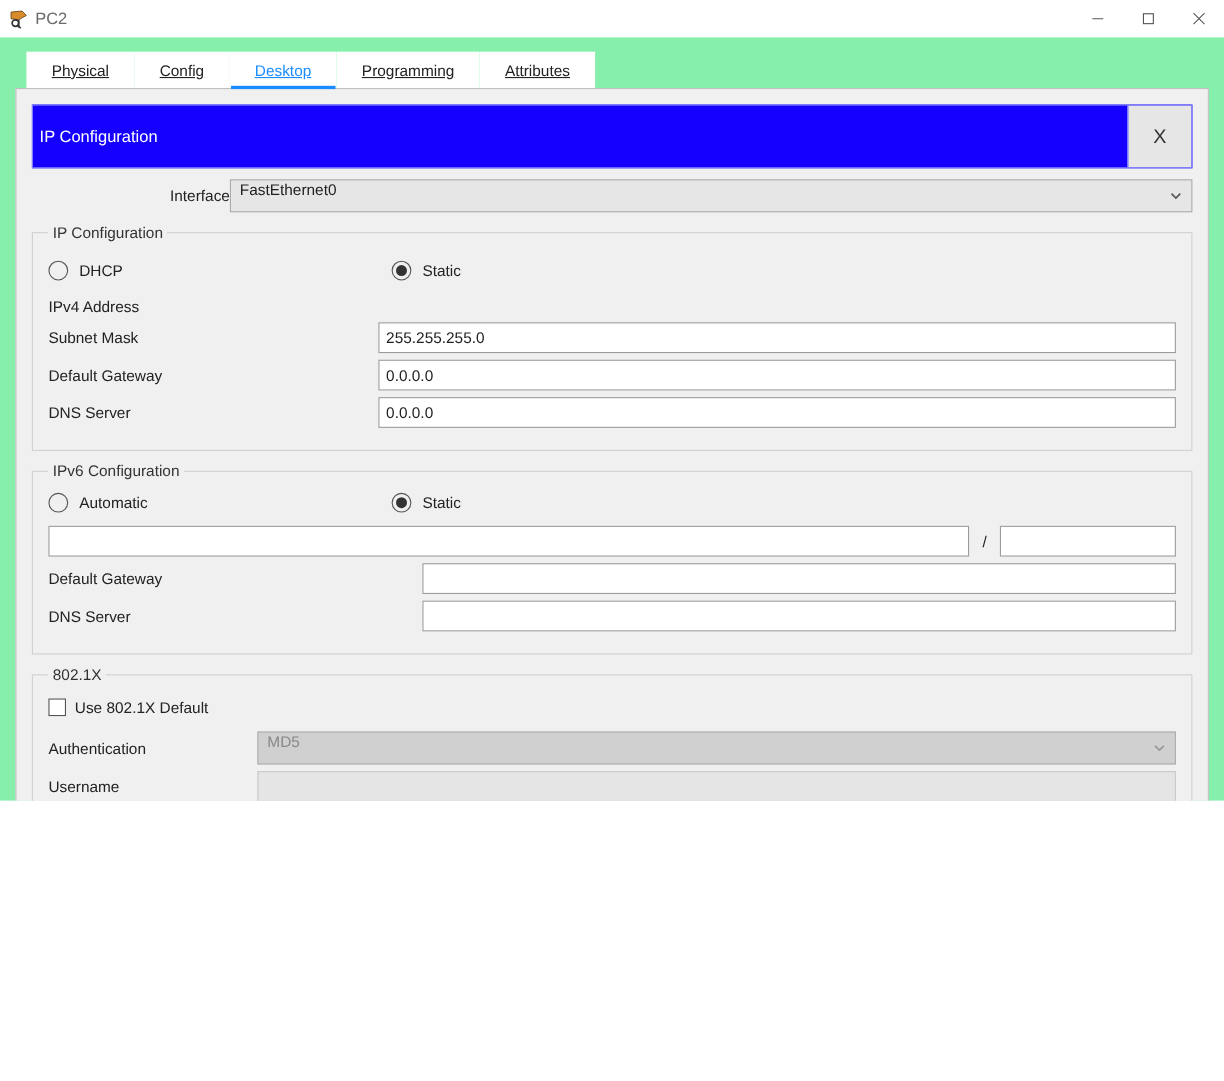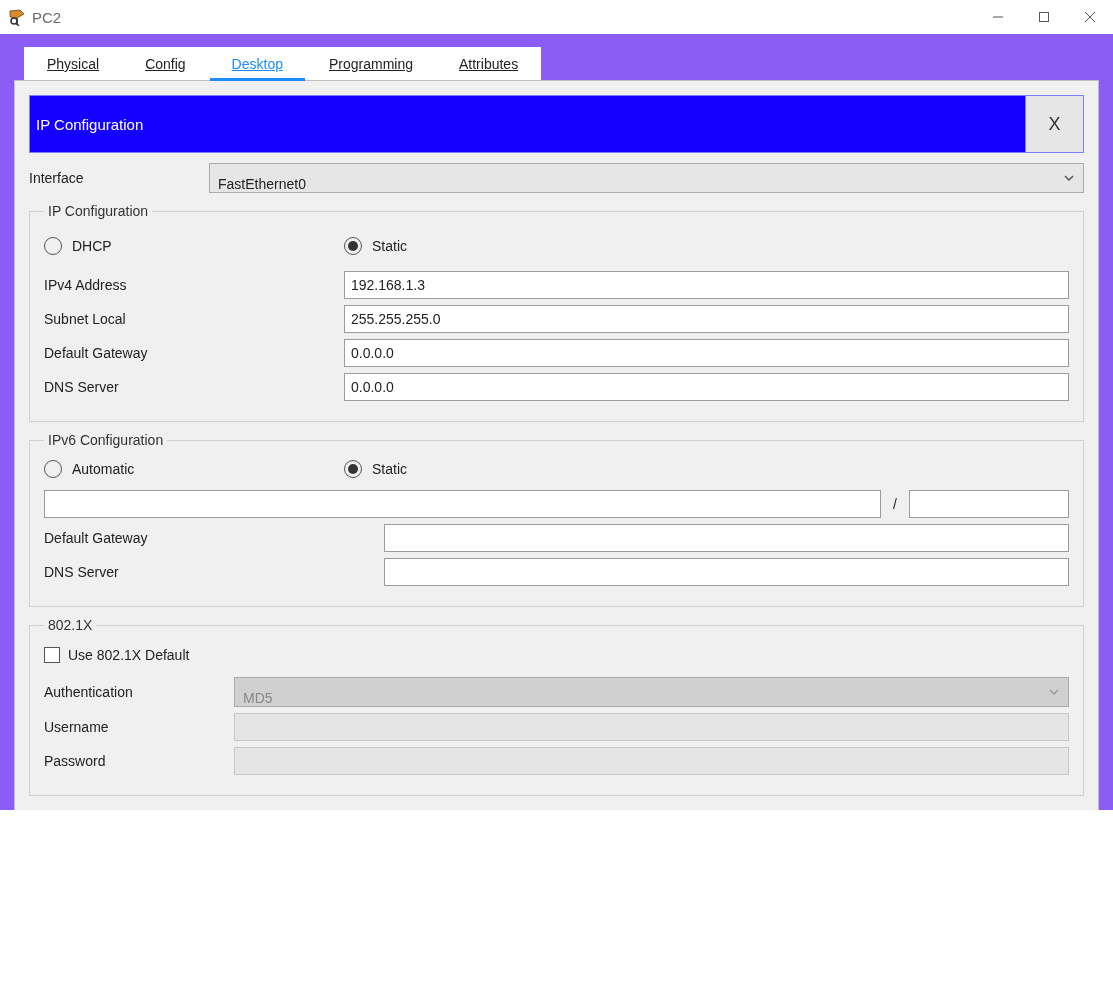--- a/index.html
+++ b/index.html
@@ -1,45 +1,45 @@
 <!DOCTYPE html>
 <html><head>
 <meta charset="utf-8">
 <style>
   * { box-sizing: border-box; }
   html, body { margin:0; padding:0; font-family: "Segoe UI", Arial, sans-serif; font-size:14px; color:#222; background:#fff; }
-  .window { width:1113px; height:810px; background:#8b5cf6; position:relative; display:flex; flex-direction:column; }
+  .window { width:1113px; height:728px; background:#86efac; position:relative; display:flex; flex-direction:column; }
   .titlebar { height:34px; display:flex; align-items:center; padding:0 0 0 8px; background:#fff; }
   .titlebar .icon { width:18px; height:18px; margin-right:6px; display:inline-flex; align-items:center; justify-content:center; }
   .titlebar .title { color:#6a6a6a; font-size:15px; }
   .titlebar .spacer { flex:1; }
   .winbtn { width:46px; height:34px; display:flex; align-items:center; justify-content:center; color:#666; }
 
   .content { flex:1; padding:10px 14px 14px 14px; }
   .tabs { display:flex; align-items:flex-end; height:36px; margin-left:10px; }
   .tab { padding:8px 22px 8px 22px; color:#222; cursor:pointer; border:1px solid transparent; border-bottom:none; background:#fff; }
   .tab.active { color:#1a8cff; }
   .tab.active::after { content:""; position:absolute; left:0; right:0; bottom:-1px; height:3px; background:#1a8cff; }
   .tab { position:relative;text-decoration:underline; }
   .panel { border:1px solid #bfbfbf; background:#f0f0f0; padding:14px; min-height:880px; }
 
   .blue-header { background:#1500ff; color:#fff; display:flex; align-items:stretch; height:58px; border:1px solid #7f7fff; }
   .blue-header .bh-title { flex:1; display:flex; align-items:center; padding-left:6px; font-size:15px; }
   .blue-header .bh-close { width:58px; background:#e6e6e6; color:#333; display:flex; align-items:center; justify-content:center; font-size:18px; border-left:1px solid #7f7fff; cursor:pointer; }
 
   .row { display:flex; align-items:center; margin:10px 0; }
-  .row label.lab { width:180px; }
-  .select { flex:1; height:30px; border:1px solid #acacac; background:#e6e6e6; display:flex; align-items:flex-end; padding:0 52px 0 8px; position:relative; cursor:pointer; }
+  .row label.lab { width:180px;text-align:right; }
+  .select { flex:1; height:30px; border:1px solid #acacac; background:#e6e6e6; display:flex; align-items:flex-start; padding:0 52px 0 8px; position:relative; cursor:pointer; }
   .select.disabled { background:#d0d0d0; color:#888; }
   .select .chev { position:absolute; right:8px; top:50%; transform:translateY(-50%); width:12px; height:12px; pointer-events:none; }
 
   fieldset.group { border:1px solid #d0d0d0; background:#f0f0f0; margin:6px 0 10px 0; padding:0 14px 14px 14px; }
   fieldset.group > legend { padding:0 4px; color:#333; font-size:14px; }
 
-  .radio-row { display:flex; align-items:center; padding:18px 0 10px 0; }
+  .radio-row { display:flex; align-items:center; padding:18px 0 10px 0;gap:12px; }
   .radio-item { display:flex; align-items:center; margin-right:45px; user-select:none; cursor:pointer; }
   .radio-item .r { width:18px; height:18px; border:1.5px solid #555; border-radius:50%; margin-right:10px; display:flex; align-items:center; justify-content:center; }
   .radio-item .r.checked::after { content:""; width:10px; height:10px; background:#333; border-radius:50%; }
   .radio-col1 { width:300px; display:flex; align-items:center; }
   .radio-col2 { display:flex; align-items:center; }
 
   .frow { display:flex; align-items:center; margin:6px 0; }
   .frow .flab { width:300px; }
   .frow .finput { flex:1; }
   input.txt { width:100%; height:28px; border:1px solid #9c9c9c; background:#fff; padding:2px 6px; font-family:inherit; font-size:14px; color:#222; }
@@ -135,24 +135,23 @@
           <div class="radio-col2">
             <div class="radio-item">
               <span class="r checked"></span>
               <span>Static</span>
             </div>
           </div>
         </div>
 
         <div class="frow">
           <div class="flab">IPv4 Address</div>
-          <div class="finput"><input class="txt" value="192.168.1.3" style=""></div>
-        </div>
-        <div class="frow">
-          <div class="flab">Subnet Local</div>
+        </div>
+        <div class="frow">
+          <div class="flab">Subnet Mask</div>
           <div class="finput"><input class="txt" value="255.255.255.0" style=""></div>
         </div>
         <div class="frow">
           <div class="flab">Default Gateway</div>
           <div class="finput"><input class="txt" value="0.0.0.0" style=""></div>
         </div>
         <div class="frow">
           <div class="flab">DNS Server</div>
           <div class="finput"><input class="txt" value="0.0.0.0" style=""></div>
         </div>

